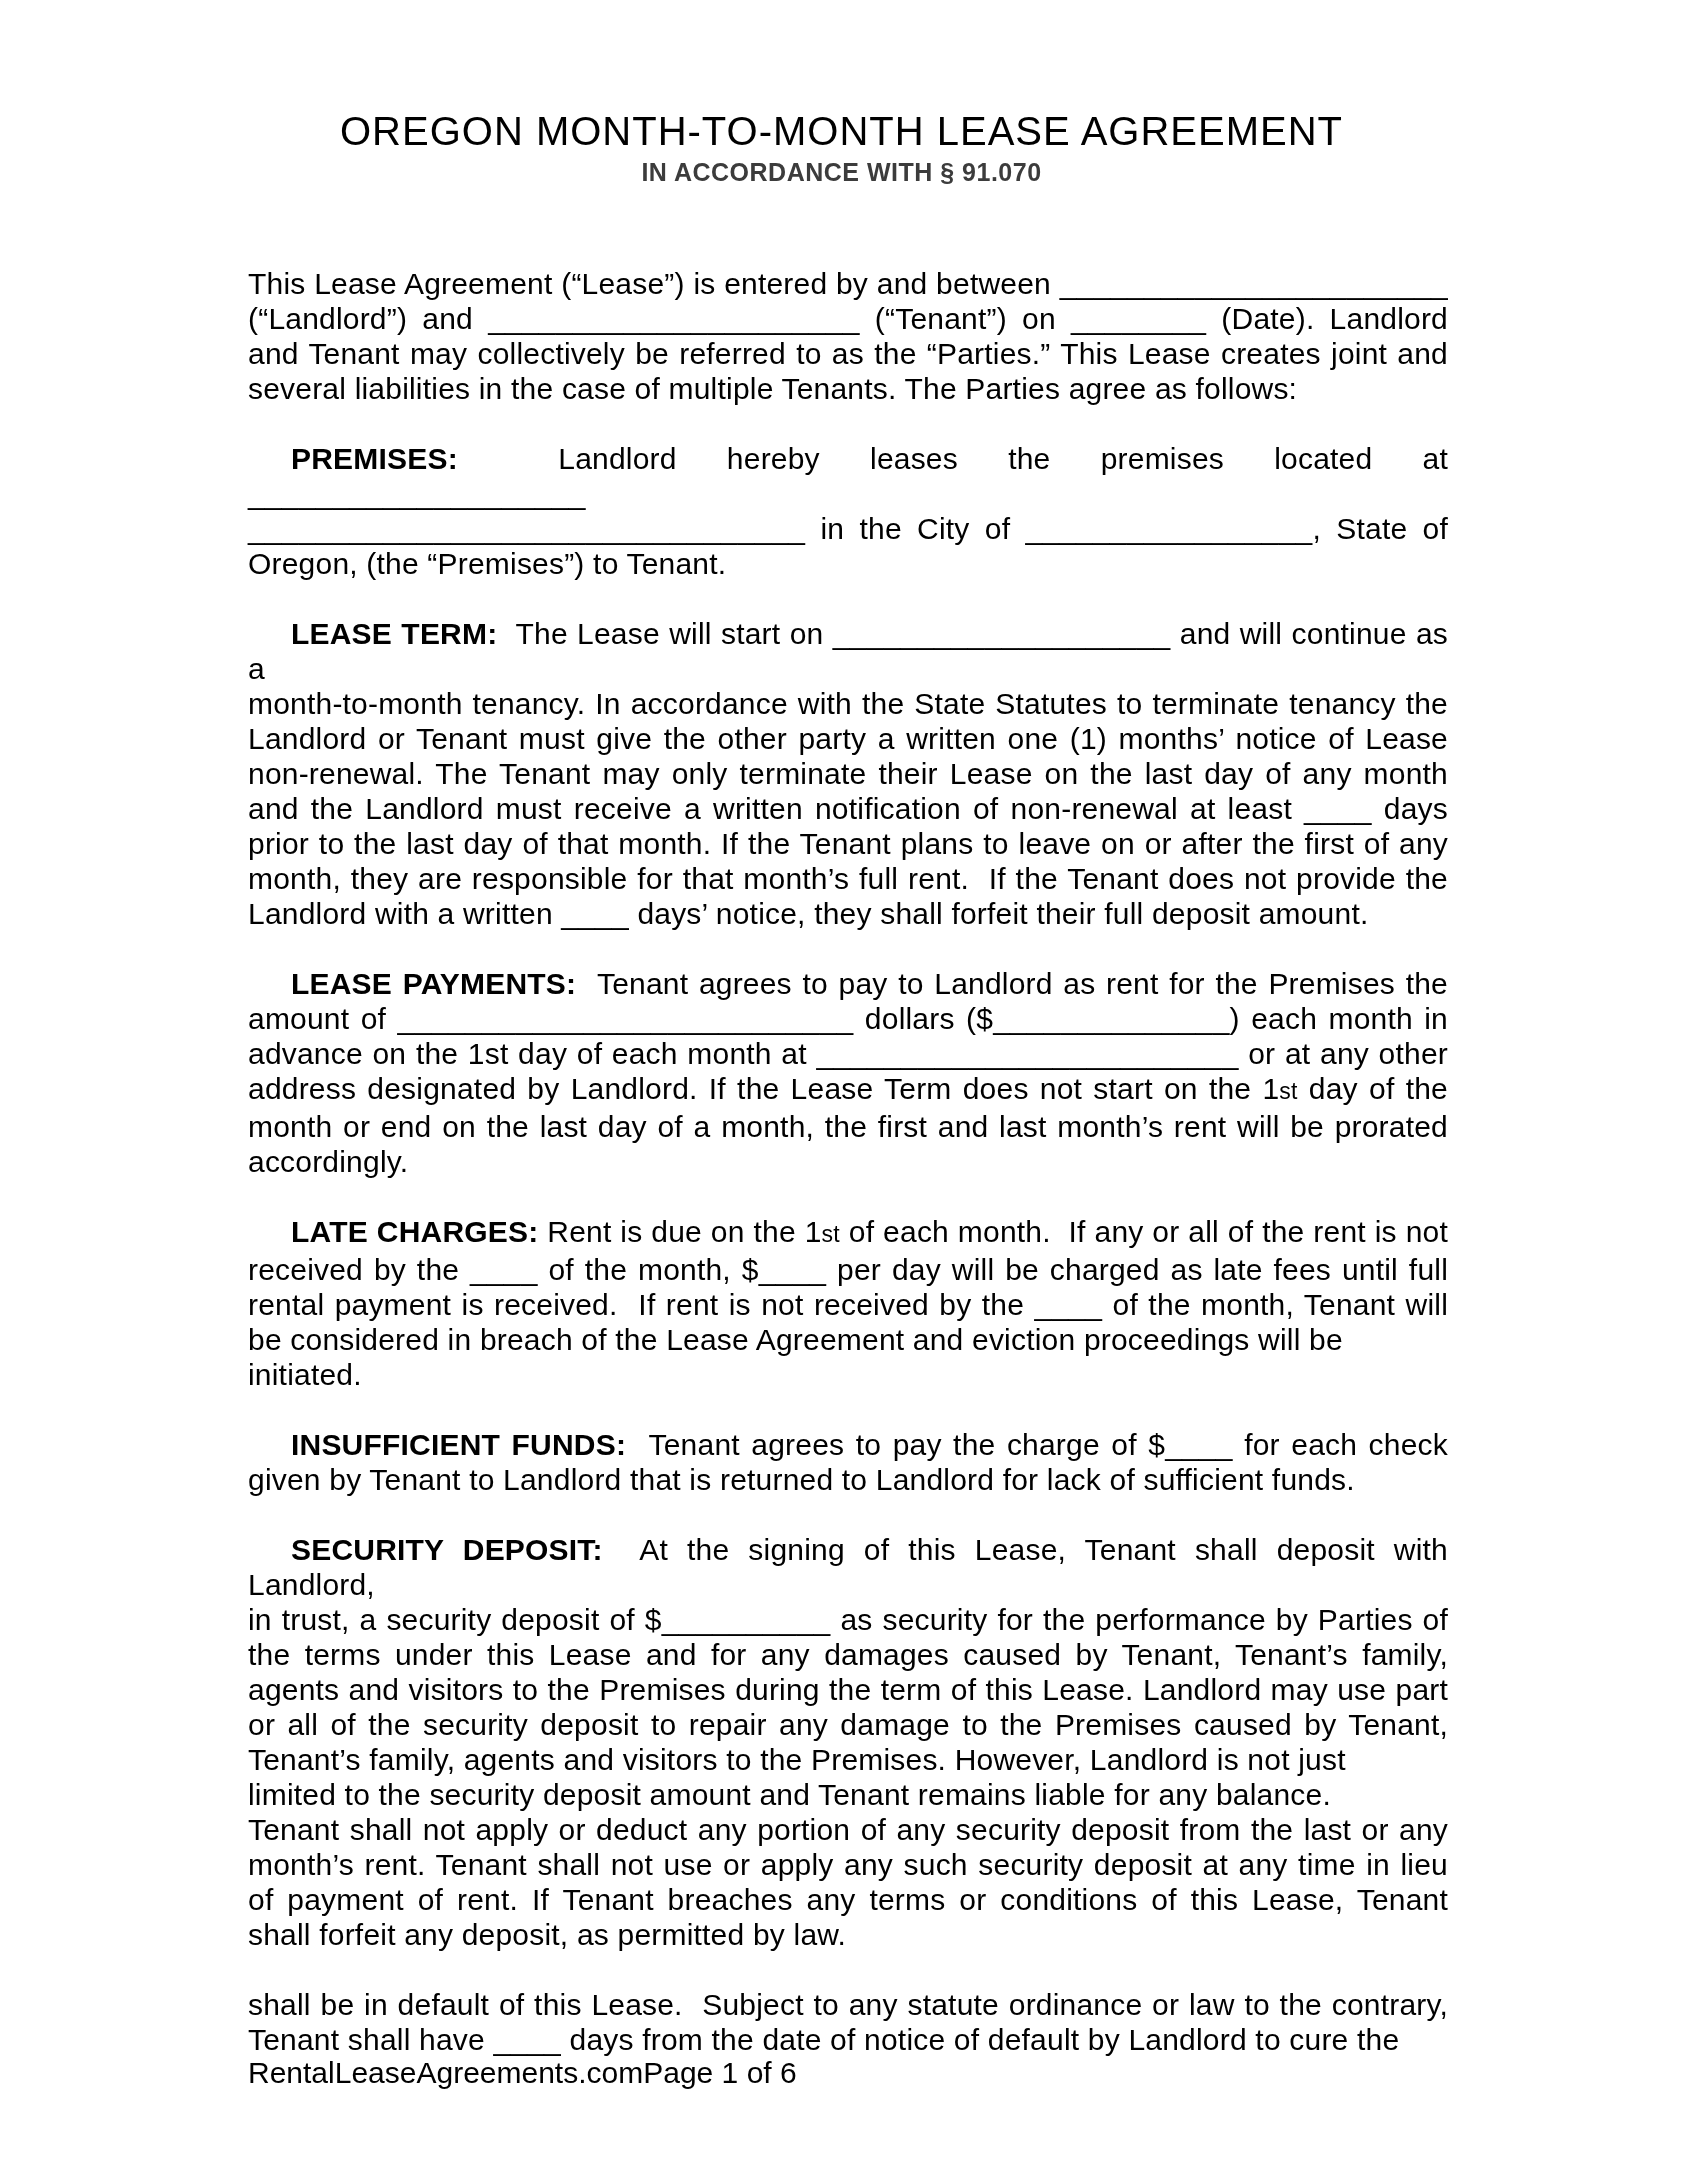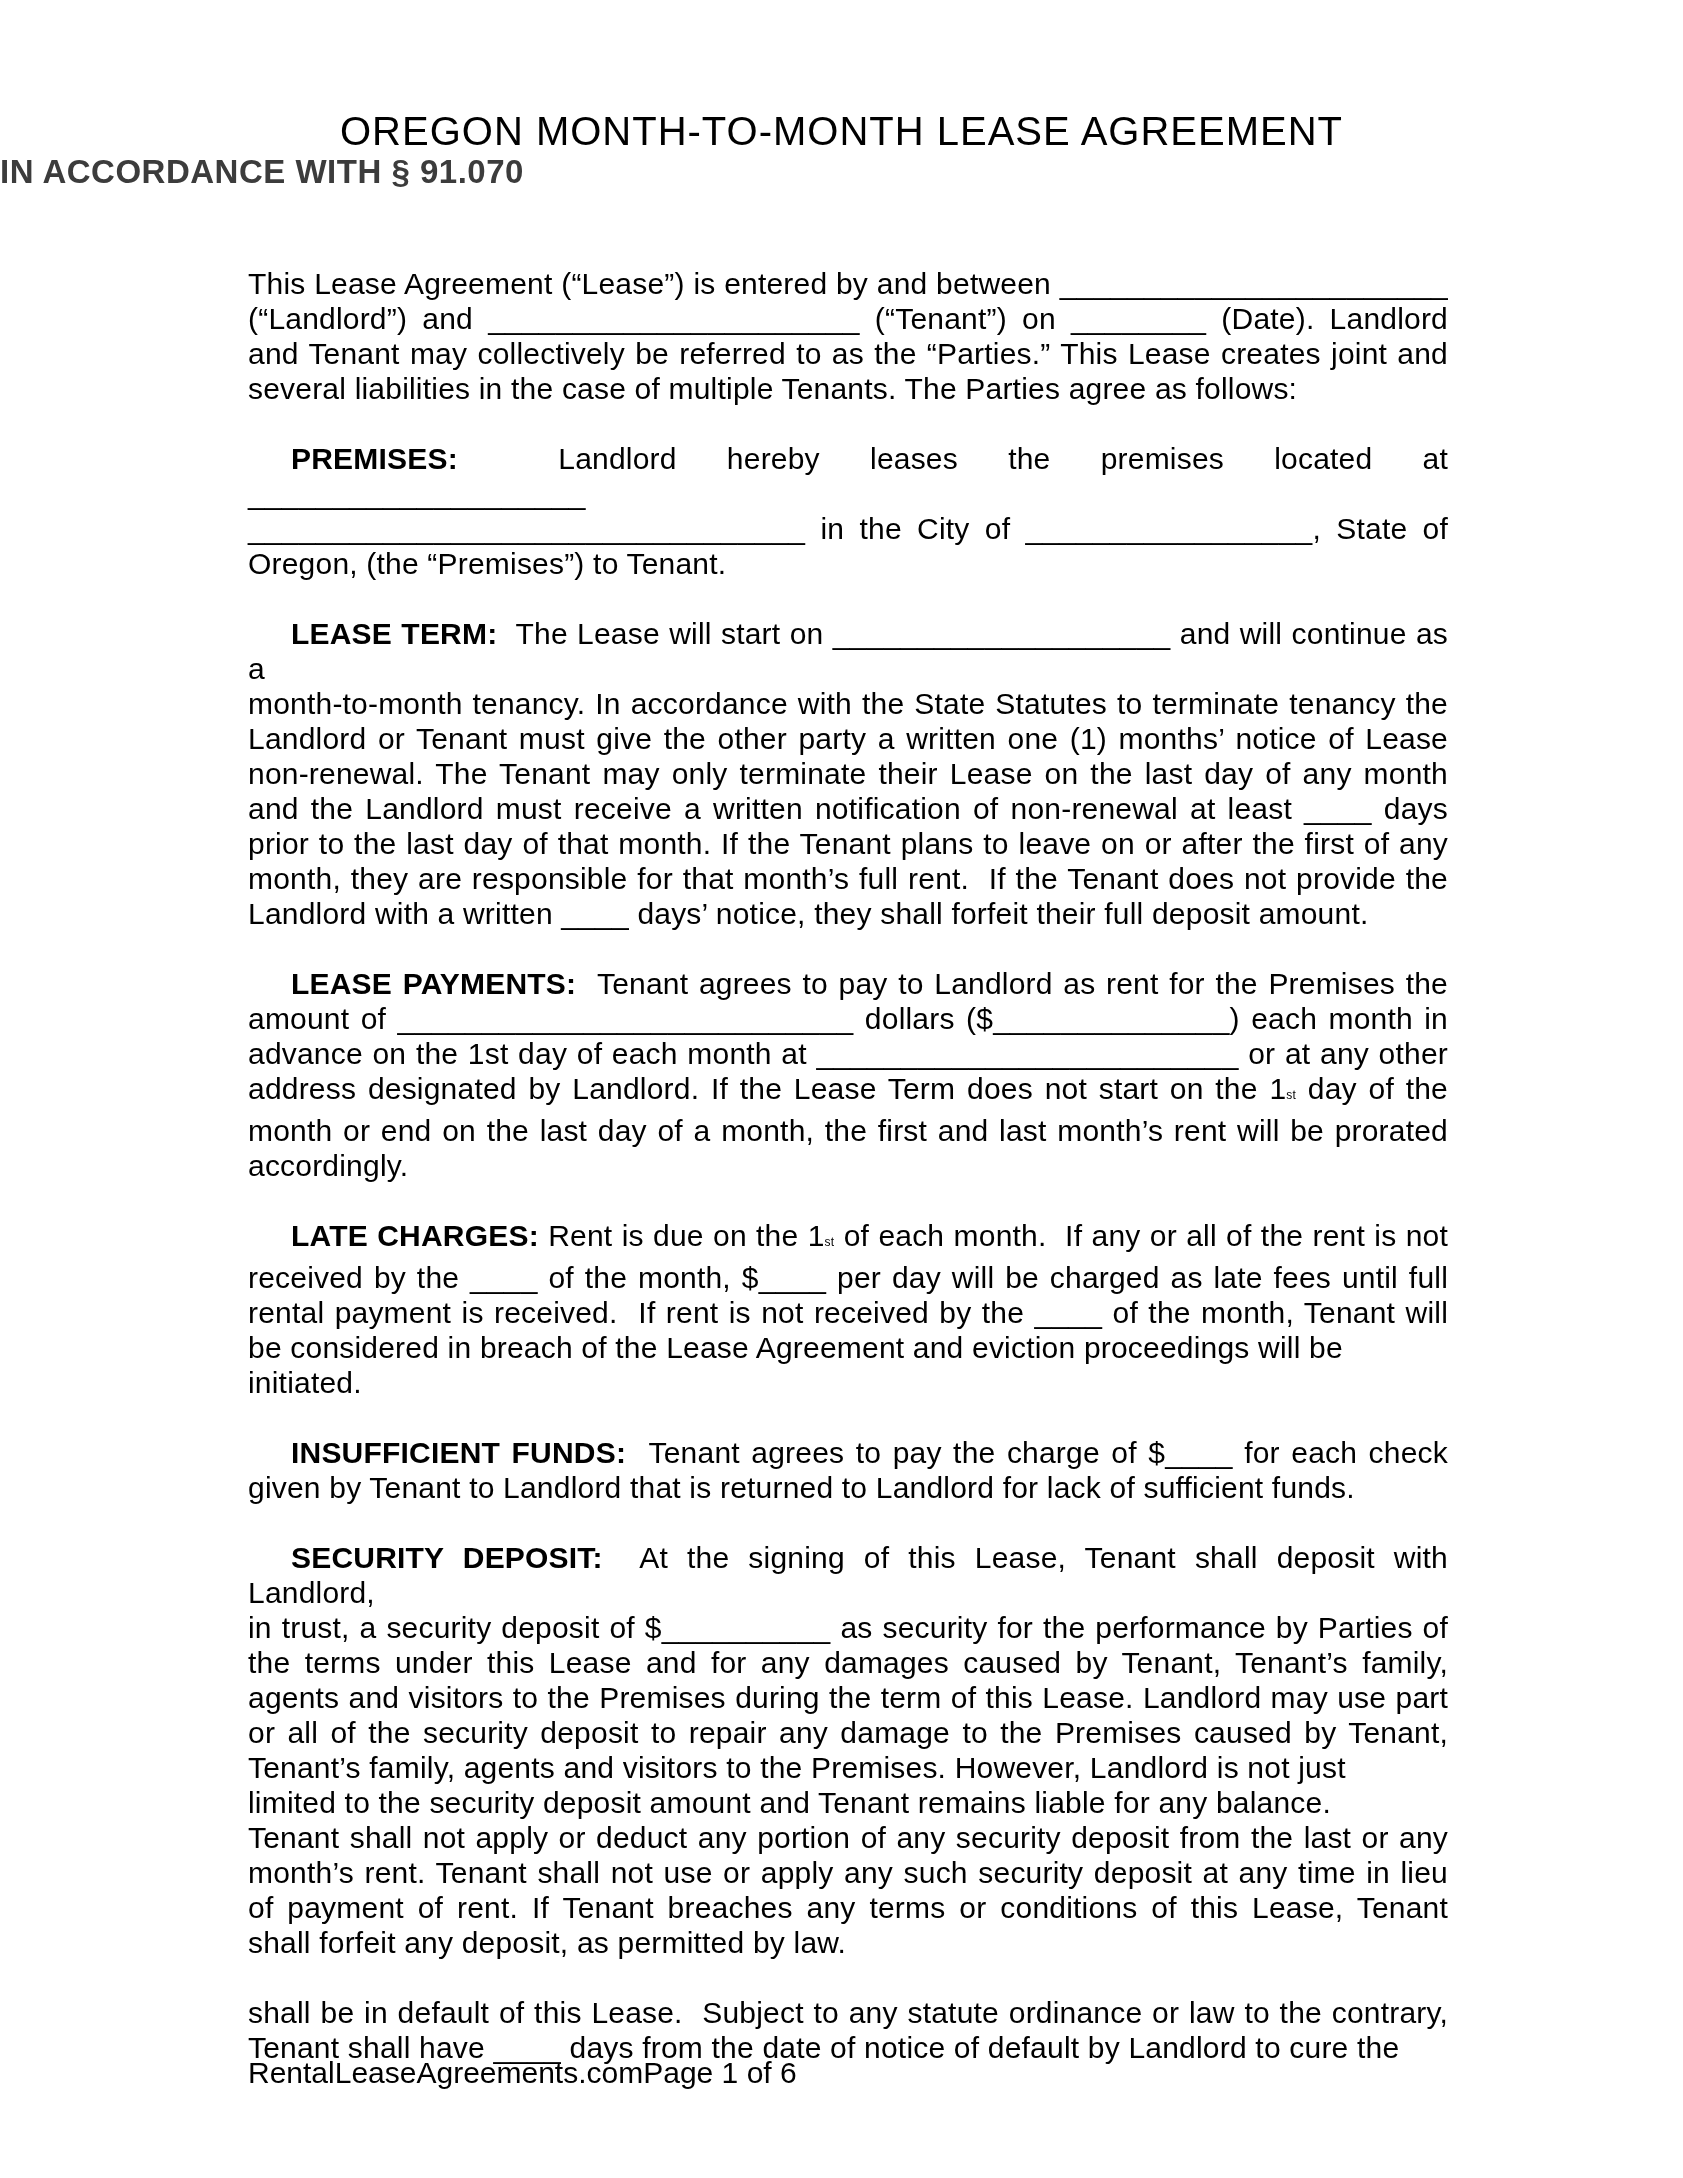--- a/index.html
+++ b/index.html
@@ -21,23 +21,23 @@
   }
   .title {
     text-align: center;
     font-weight: normal;
     font-size: 40px;
     line-height: 48px;
     letter-spacing: 1px;
     color: #000000;
   }
   .subtitle {
-    text-align: left;
+    text-align: center;
     font-weight: bold;
-    font-size: 33px;
+    font-size: 25px;
     line-height: 30px;
     margin-top: 2px;
     letter-spacing: 0.5px;
     color: #3c3c3c;
   }
   .content {
     margin-left: 248px;
     margin-top: 79px;
     width: 1200px;
   }
@@ -46,21 +46,21 @@
     font-size: 30px;
     line-height: 35px;
     white-space: pre-wrap;
     letter-spacing: 0.2px;
   }
   .line.just {
     text-align: justify;
     text-align-last: justify;
   }
   .b { font-weight: bold; margin-left: 43px; }
-  .sm { font-size: 12px; }
+  .sm { font-size: 23px; }
   .footer {
     position: absolute;
     left: 248px;
     width: 1200px;
     top: 2055px;
     display: flex;
     justify-content: flex-start;
     font-size: 30px;
     line-height: 35px;
   }

